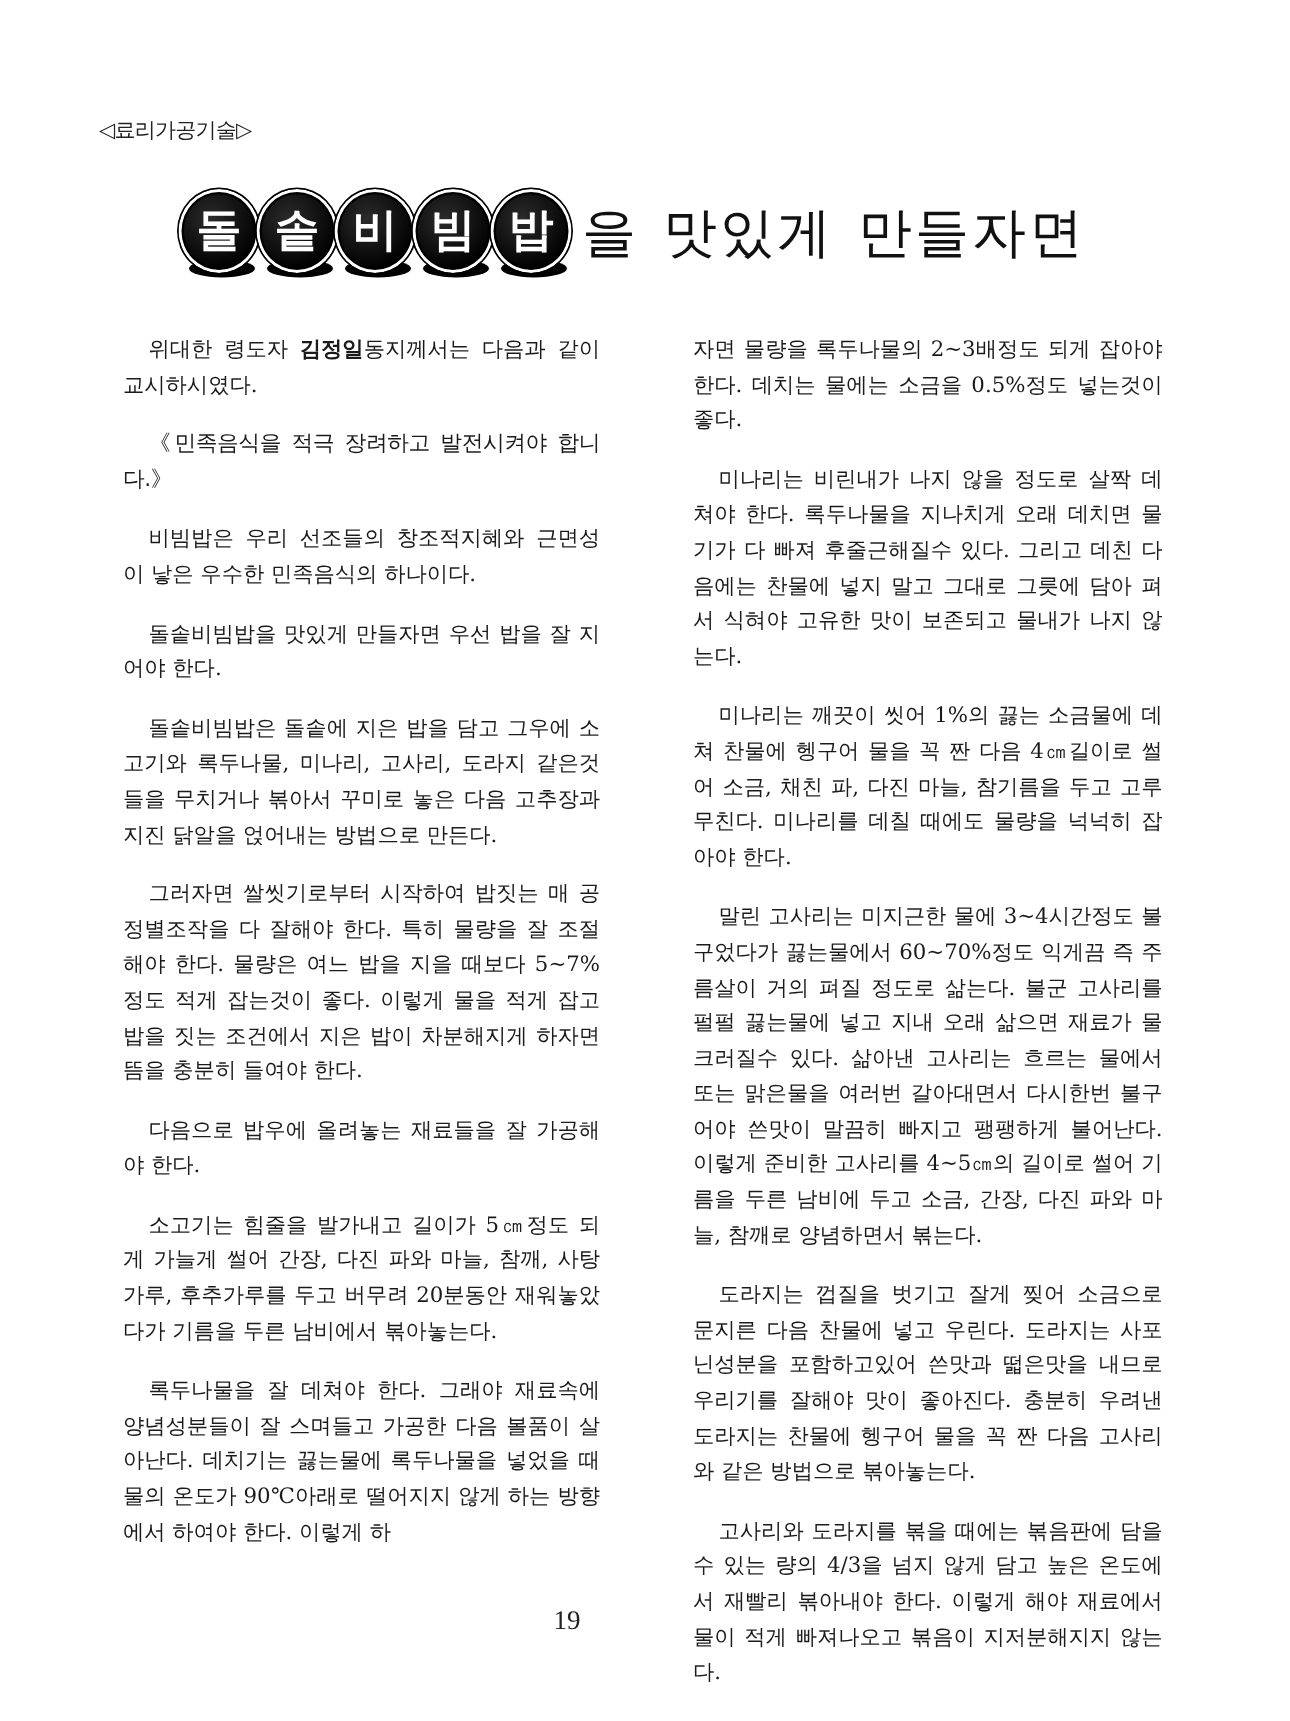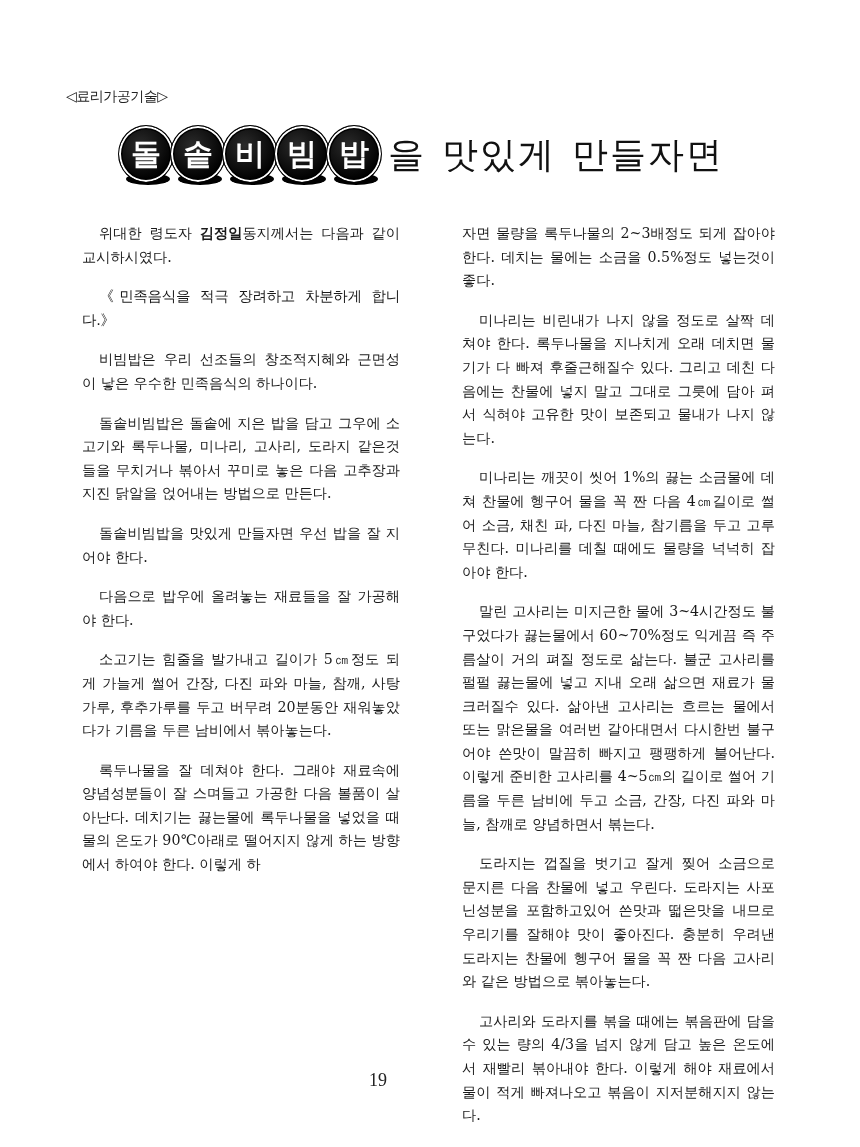--- a/index.html
+++ b/index.html
@@ -1,18 +1,18 @@
 <!DOCTYPE html>
 <html><head>
 <meta charset="utf-8">
 <style>
   html, body { margin: 0; padding: 0; background: #ffffff; }
   body { width: 860px; height: 1147px; position: relative; overflow: hidden;
          font-family: "DejaVu Serif", "Liberation Serif", serif; color: #1a1a1a; }
-  .section-tag { position: absolute; left: 66px; top: 88px; font-family: "DejaVu Sans", sans-serif;
+  .section-tag { position: absolute; left: 66px; top: 78px; font-family: "DejaVu Sans", sans-serif;
                  font-size: 14px; letter-spacing: -0.5px; color: #222; }
   .title { position: absolute; left: 118px; top: 120px; height: 70px; display: flex; align-items: center; }
   .badge { position: relative; width: 56px; height: 60px; margin-right: -4px; }
   .badge .disc { position: absolute; left: 0; top: 0; width: 54px; height: 56px; border-radius: 50%;
                  background: radial-gradient(circle at 40% 35%, #2b2b2b 0%, #000 70%);
                  border: 1.5px solid #000; box-shadow: inset 0 0 0 2px #fff, inset 0 0 0 3.5px #000;
                  display: flex; align-items: center; justify-content: center; }
   .badge .shadow { position: absolute; left: 8px; top: 48px; width: 44px; height: 12px; border-radius: 50%;
                    background: #000; }
   .badge .glyph { position: relative; color: #fff; font-family: "DejaVu Sans", sans-serif; font-weight: bold;
@@ -67,24 +67,25 @@
       <span class="glyph">밥</span>
     </div>
   </div>
   <div class="title-rest">
     <span>을</span><span class="gap"></span><span>맛있게</span><span class="gap"></span><span>만들자면</span>
   </div>
 </div>
 
 <div class="col col-left">
   <p><span>위대한 령도자 </span><b>김정일</b><span>동지께서는 다음과 같이 교시하시였다.</span></p>
-  <p class="quote">《민족음식을 적극 장려하고 차분하게 합니다.》</p>
+  <p class="quote">《민족음식을 적극 장려하고 발전시켜야 합니다.》</p>
   <p>비빔밥은 우리 선조들의 창조적지혜와 근면성이 낳은 우수한 민족음식의 하나이다.</p>
+  <p>돌솥비빔밥을 맛있게 만들자면 우선 밥을 잘 지어야 한다.</p>
   <p>돌솥비빔밥은 돌솥에 지은 밥을 담고 그우에 소고기와 록두나물, 미나리, 고사리, 도라지 같은것들을 무치거나 볶아서 꾸미로 놓은 다음 고추장과 지진 닭알을 얹어내는 방법으로 만든다.</p>
-  <p>돌솥비빔밥을 맛있게 만들자면 우선 밥을 잘 지어야 한다.</p>
+  <p>그러자면 쌀씻기로부터 시작하여 밥짓는 매 공정별조작을 다 잘해야 한다. 특히 물량을 잘 조절해야 한다. 물량은 여느 밥을 지을 때보다 5~7%정도 적게 잡는것이 좋다. 이렇게 물을 적게 잡고 밥을 짓는 조건에서 지은 밥이 차분해지게 하자면 뜸을 충분히 들여야 한다.</p>
   <p>다음으로 밥우에 올려놓는 재료들을 잘 가공해야 한다.</p>
   <p>소고기는 힘줄을 발가내고 길이가 5㎝정도 되게 가늘게 썰어 간장, 다진 파와 마늘, 참깨, 사탕가루, 후추가루를 두고 버무려 20분동안 재워놓았다가 기름을 두른 남비에서 볶아놓는다.</p>
   <p>록두나물을 잘 데쳐야 한다. 그래야 재료속에 양념성분들이 잘 스며들고 가공한 다음 볼품이 살아난다. 데치기는 끓는물에 록두나물을 넣었을 때 물의 온도가 90℃아래로 떨어지지 않게 하는 방향에서 하여야 한다. 이렇게 하</p>
 </div>
 
 <div class="col col-right">
   <p class="noindent">자면 물량을 록두나물의 2~3배정도 되게 잡아야 한다. 데치는 물에는 소금을 0.5%정도 넣는것이 좋다.</p>
   <p>미나리는 비린내가 나지 않을 정도로 살짝 데쳐야 한다. 록두나물을 지나치게 오래 데치면 물기가 다 빠져 후줄근해질수 있다. 그리고 데친 다음에는 찬물에 넣지 말고 그대로 그릇에 담아 펴서 식혀야 고유한 맛이 보존되고 물내가 나지 않는다.</p>
   <p>미나리는 깨끗이 씻어 1%의 끓는 소금물에 데쳐 찬물에 헹구어 물을 꼭 짠 다음 4㎝길이로 썰어 소금, 채친 파, 다진 마늘, 참기름을 두고 고루 무친다. 미나리를 데칠 때에도 물량을 넉넉히 잡아야 한다.</p>
   <p>말린 고사리는 미지근한 물에 3~4시간정도 불구었다가 끓는물에서 60~70%정도 익게끔 즉 주름살이 거의 펴질 정도로 삶는다. 불군 고사리를 펄펄 끓는물에 넣고 지내 오래 삶으면 재료가 물크러질수 있다. 삶아낸 고사리는 흐르는 물에서 또는 맑은물을 여러번 갈아대면서 다시한번 불구어야 쓴맛이 말끔히 빠지고 팽팽하게 불어난다. 이렇게 준비한 고사리를 4~5㎝의 길이로 썰어 기름을 두른 남비에 두고 소금, 간장, 다진 파와 마늘, 참깨로 양념하면서 볶는다.</p>

